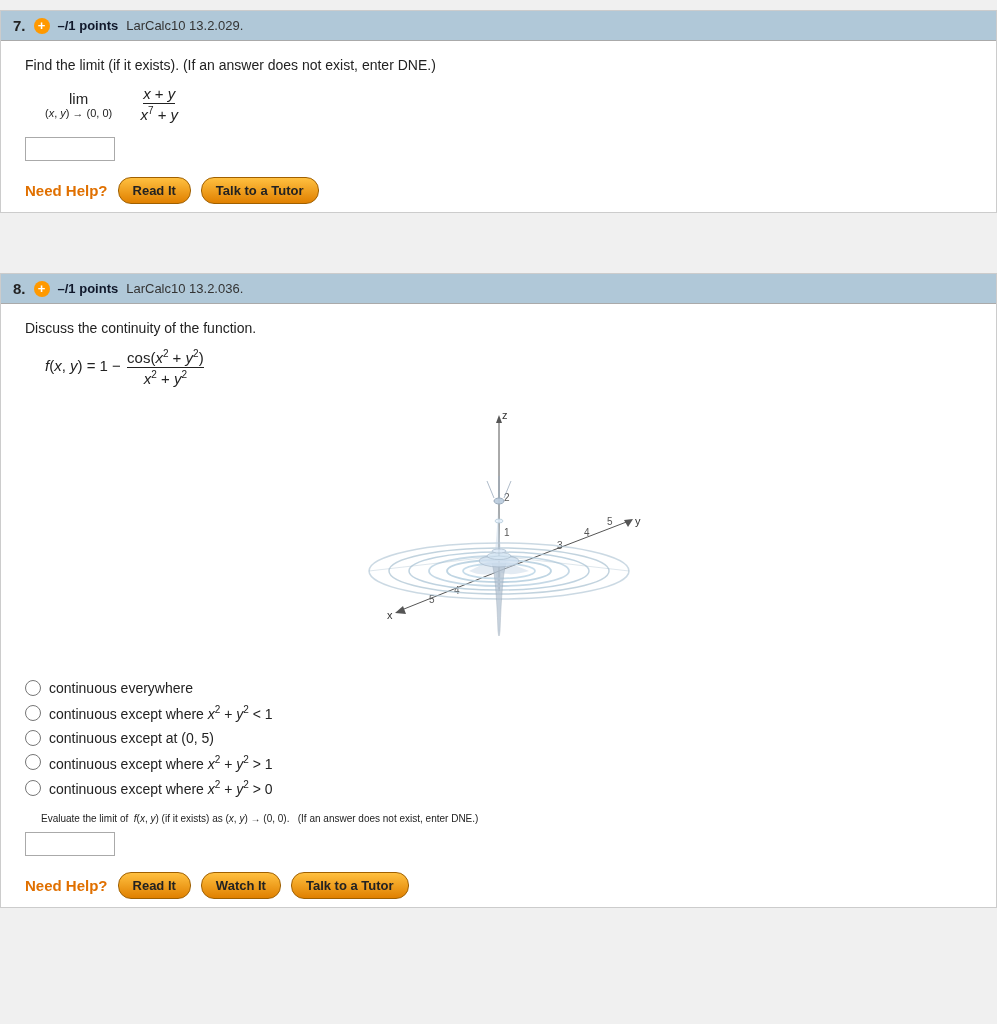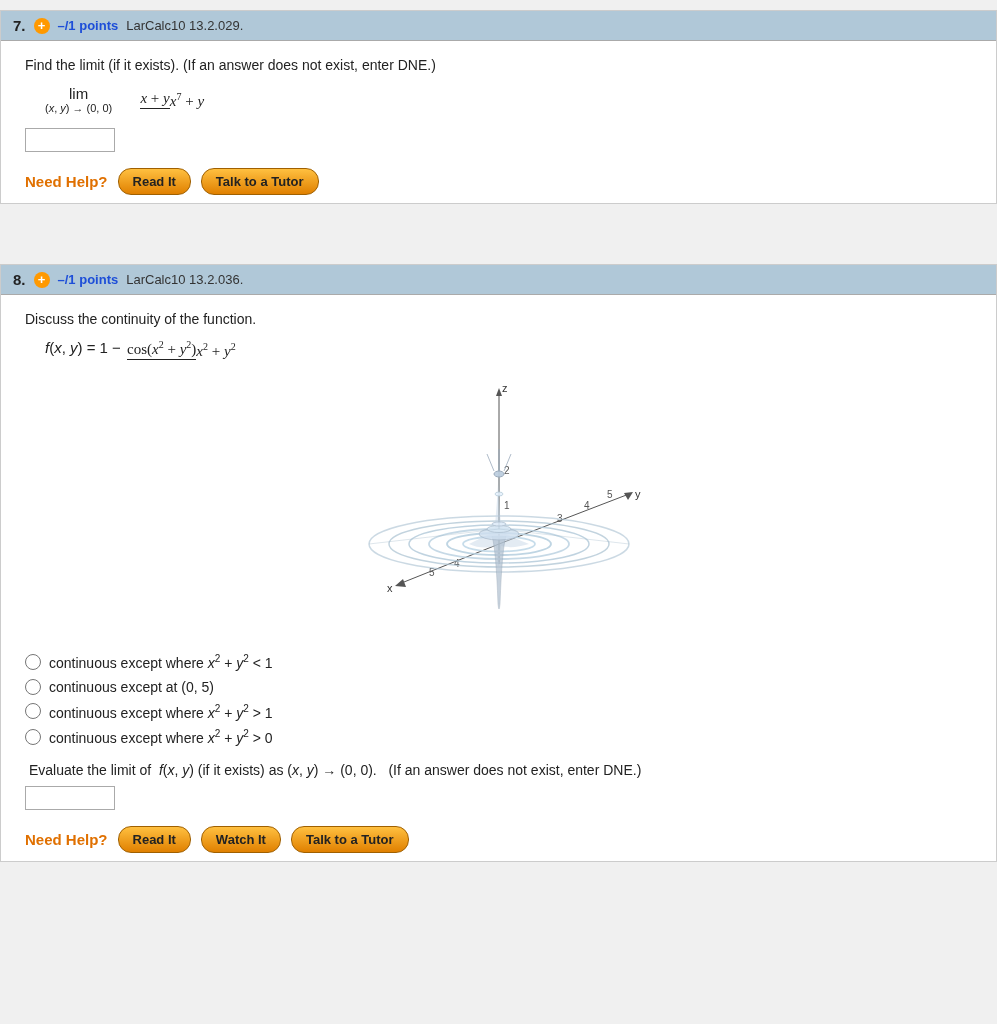--- a/index.html
+++ b/index.html
@@ -39,21 +39,21 @@
       height: 16px;
       background: #f90;
       border-radius: 50%;
       color: #fff;
       font-size: 13px;
       font-weight: bold;
       line-height: 1;
     }
 
     .points-label {
-      color: #1d4ed8;
+      color: #0f172a;
       font-size: 13px;
       font-weight: bold;
     }
 
     .problem-id {
       font-size: 13px;
       color: #333;
     }
 
     .problem-body {
@@ -65,25 +65,24 @@
       font-size: 14px;
     }
 
     .math-display {
       margin: 10px 0 14px 20px;
       font-size: 15px;
     }
 
     .fraction {
       display: inline-flex;
-      flex-direction: row;
+      flex-direction: column;
       align-items: center;
       vertical-align: middle;
       margin: 0 2px;
-      font-family: Liberation Serif, serif;
     }
 
     .fraction .num {
       border-bottom: 1px solid #222;
       padding-bottom: 1px;
       text-align: center;
     }
 
     .fraction .den {
       padding-top: 1px;
@@ -161,22 +160,22 @@
       gap: 8px;
     }
 
     .radio-option input[type="radio"] {
       width: 16px;
       height: 16px;
       accent-color: #666;
     }
 
     .eval-text {
-      margin: 12px 0 8px 4px;
-      font-size: 14px;
+      margin: 12px 0 8px 16px;
+      font-size: 10px;
     }
 
     sup {
       font-size: 10px;
       vertical-align: super;
     }
 
     .spacer {
       height: 20px;
     }
@@ -289,20 +288,24 @@
 
         <line x1="30" y1="170" x2="160" y2="155" stroke="#a0b8c8" stroke-width="0.7" opacity="0.5"></line>
         <line x1="290" y1="170" x2="160" y2="155" stroke="#a0b8c8" stroke-width="0.7" opacity="0.5"></line>
         <line x1="160" y1="155" x2="160" y2="90" stroke="#a0b8c8" stroke-width="0.7" opacity="0.5"></line>
       </svg>
     </div>
 
     <div class="radio-options">
       <div class="radio-option">
         <input type="radio" name="q8" style="">
+        <span>continuous everywhere</span>
+      </div>
+      <div class="radio-option">
+        <input type="radio" name="q8" style="">
         <span>continuous except where <span class="italic">x</span><sup>2</sup> + <span class="italic">y</span><sup>2</sup> &lt; 1</span>
       </div>
       <div class="radio-option">
         <input type="radio" name="q8" style="">
         <span>continuous except at (0, 5)</span>
       </div>
       <div class="radio-option">
         <input type="radio" name="q8" style="">
         <span>continuous except where <span class="italic">x</span><sup>2</sup> + <span class="italic">y</span><sup>2</sup> &gt; 1</span>
       </div>

